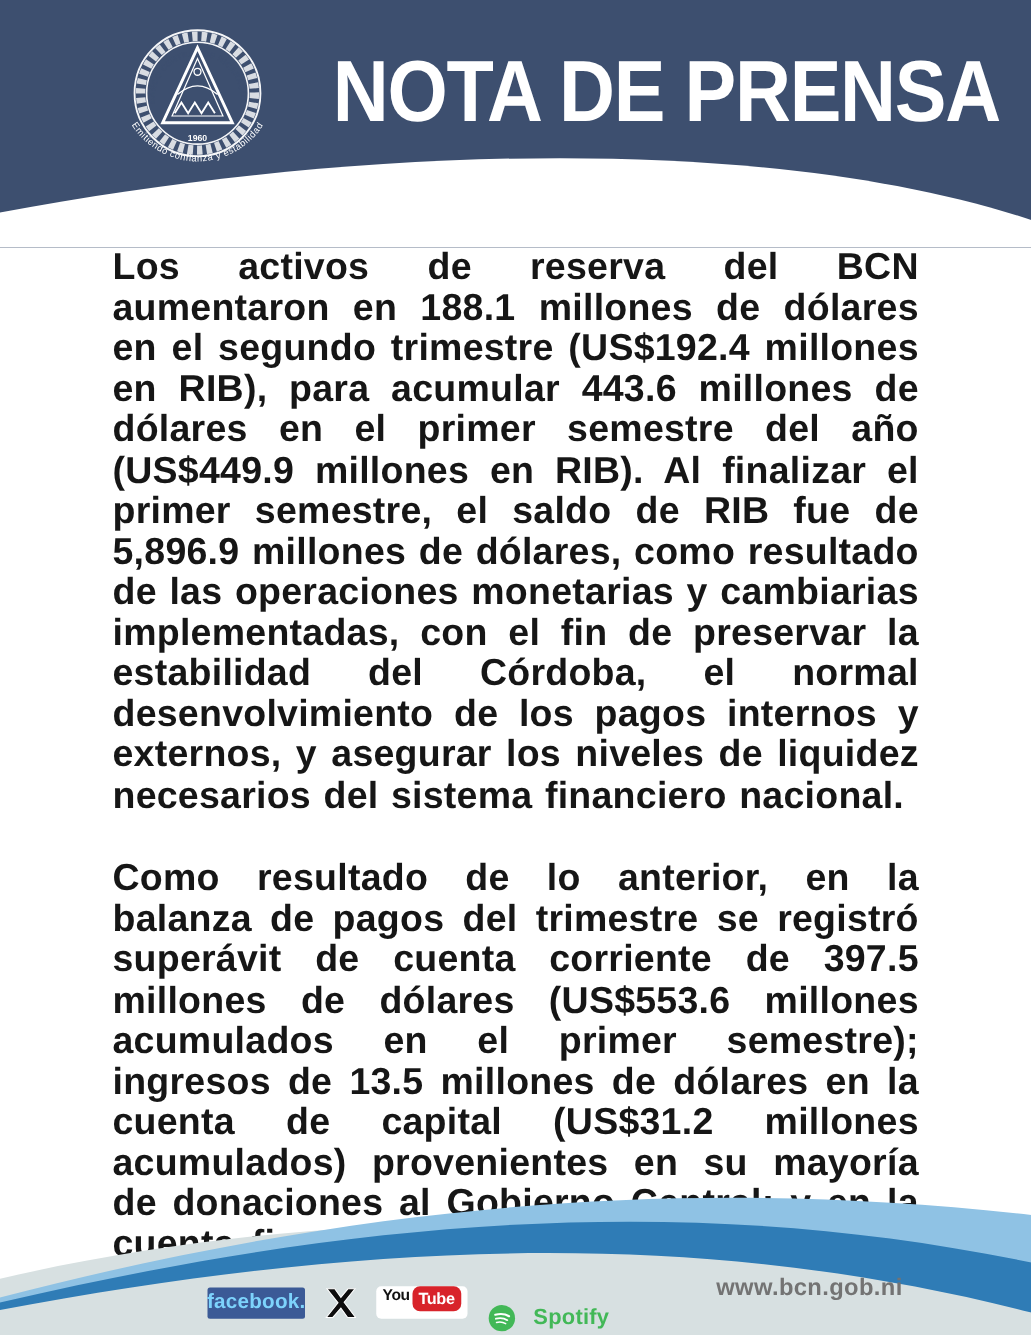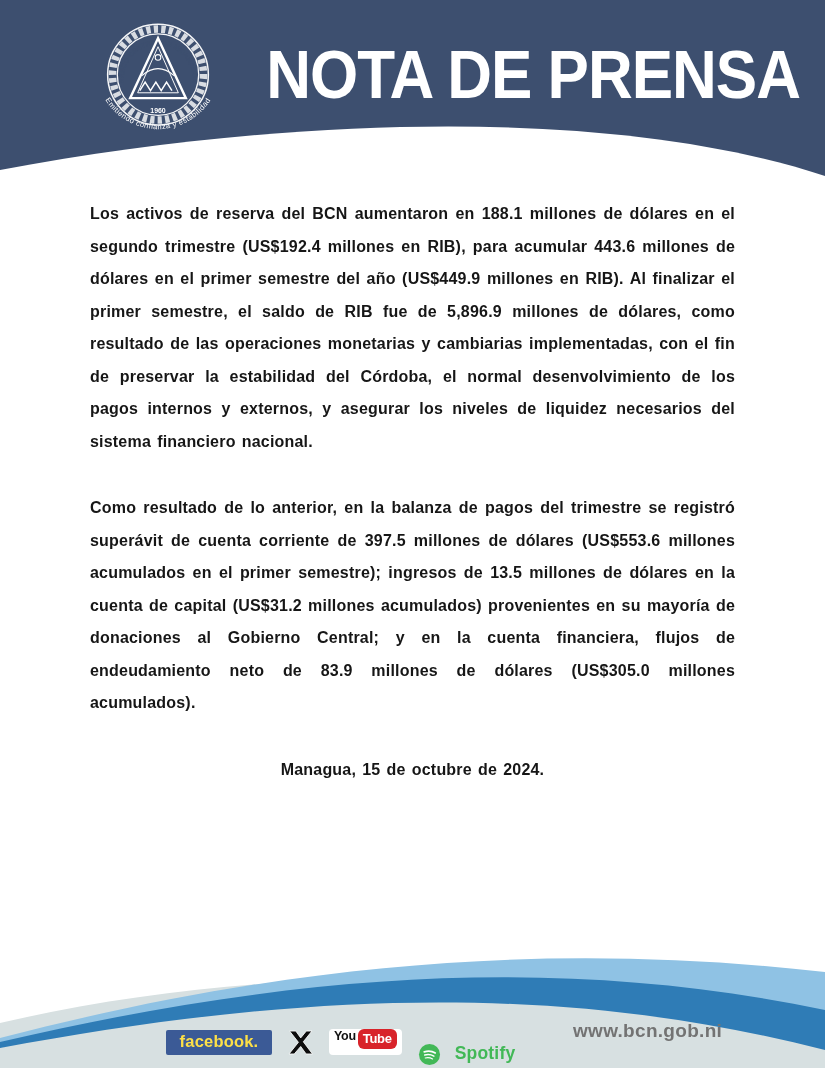--- a/index.html
+++ b/index.html
@@ -40,21 +40,21 @@
   
   .content{
     position:absolute;top:198px;left:0;
     width:825px;
     padding:0 90px;
     box-sizing:border-box;
     color:#161616;
   }
   .content p{
     margin:0 0 34px 0;
-    font-size:16px;
+    font-size:30px;
     line-height:32.5px;
     font-weight:bold;
     text-align:justify;
     word-spacing:1.5px;
     letter-spacing:0.2px;
   }
   .content p.dateline{
     margin-top:14px;
     text-align:center;
   }
@@ -63,25 +63,25 @@
   .footer{
     position:absolute;bottom:0;left:0;
     width:825px;height:148px;
   }
   .swoosh{position:absolute;top:0;left:0;width:825px;height:148px;display:block;}
   .social-row{
     position:absolute;left:166px;top:98px;
     display:flex;align-items:center;gap:16px;
   }
   .fb-badge{
-    width:106px;height:25px;
+    width:78px;height:25px;
     background:#3b5a96;
     border-radius:2px;
     display:flex;align-items:center;justify-content:center;
-    color:#fde047;font-size:16.5px;font-weight:bold;
+    color:#7dd3fc;font-size:16.5px;font-weight:bold;
     letter-spacing:0.2px;
     padding-bottom:2px;box-sizing:border-box;
     cursor:pointer;
   }
   .x-badge{width:25px;height:25px;display:block;cursor:pointer;}
   .yt-badge{
     background:#ffffff;border-radius:4px;
     height:26px;padding:0 5px;
     display:flex;align-items:flex-start;gap:2px;
     cursor:pointer;

